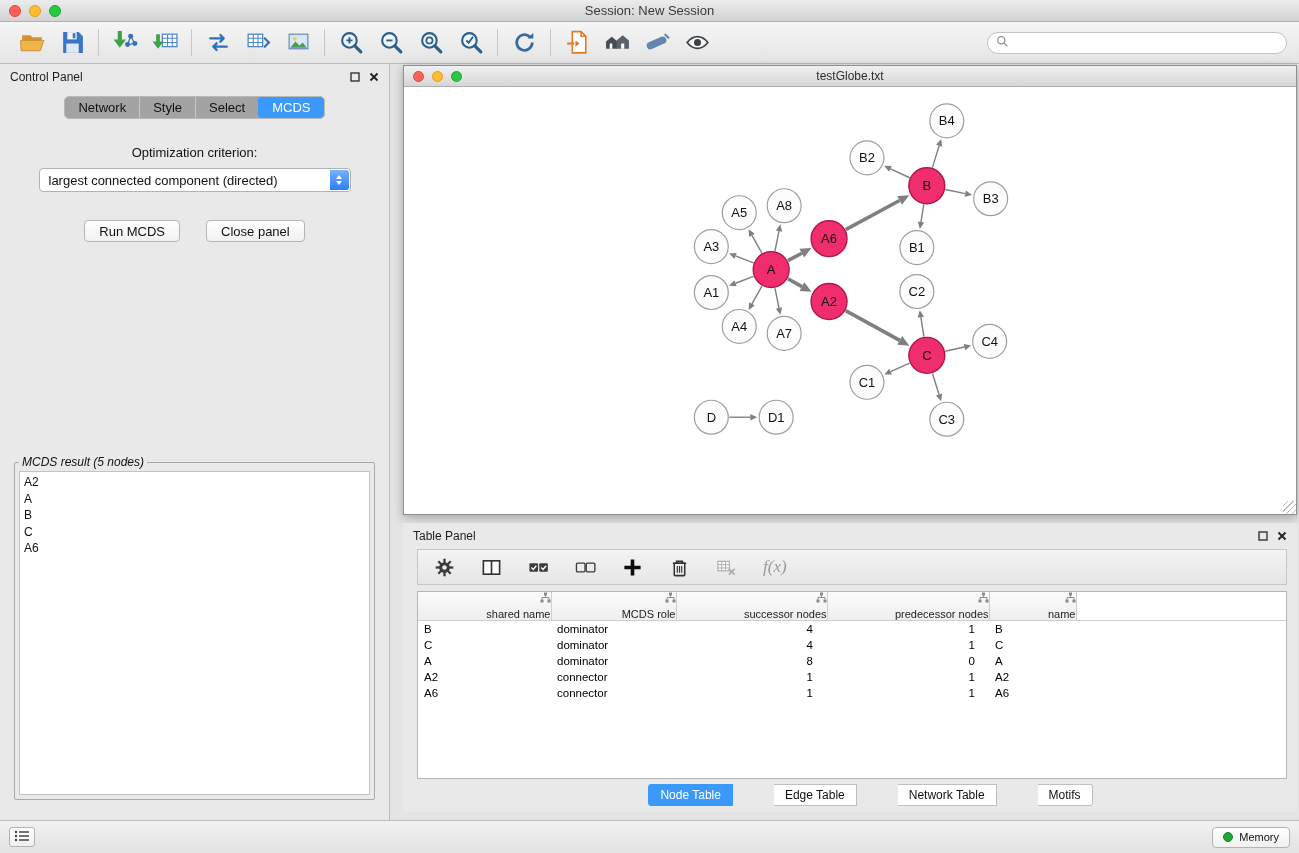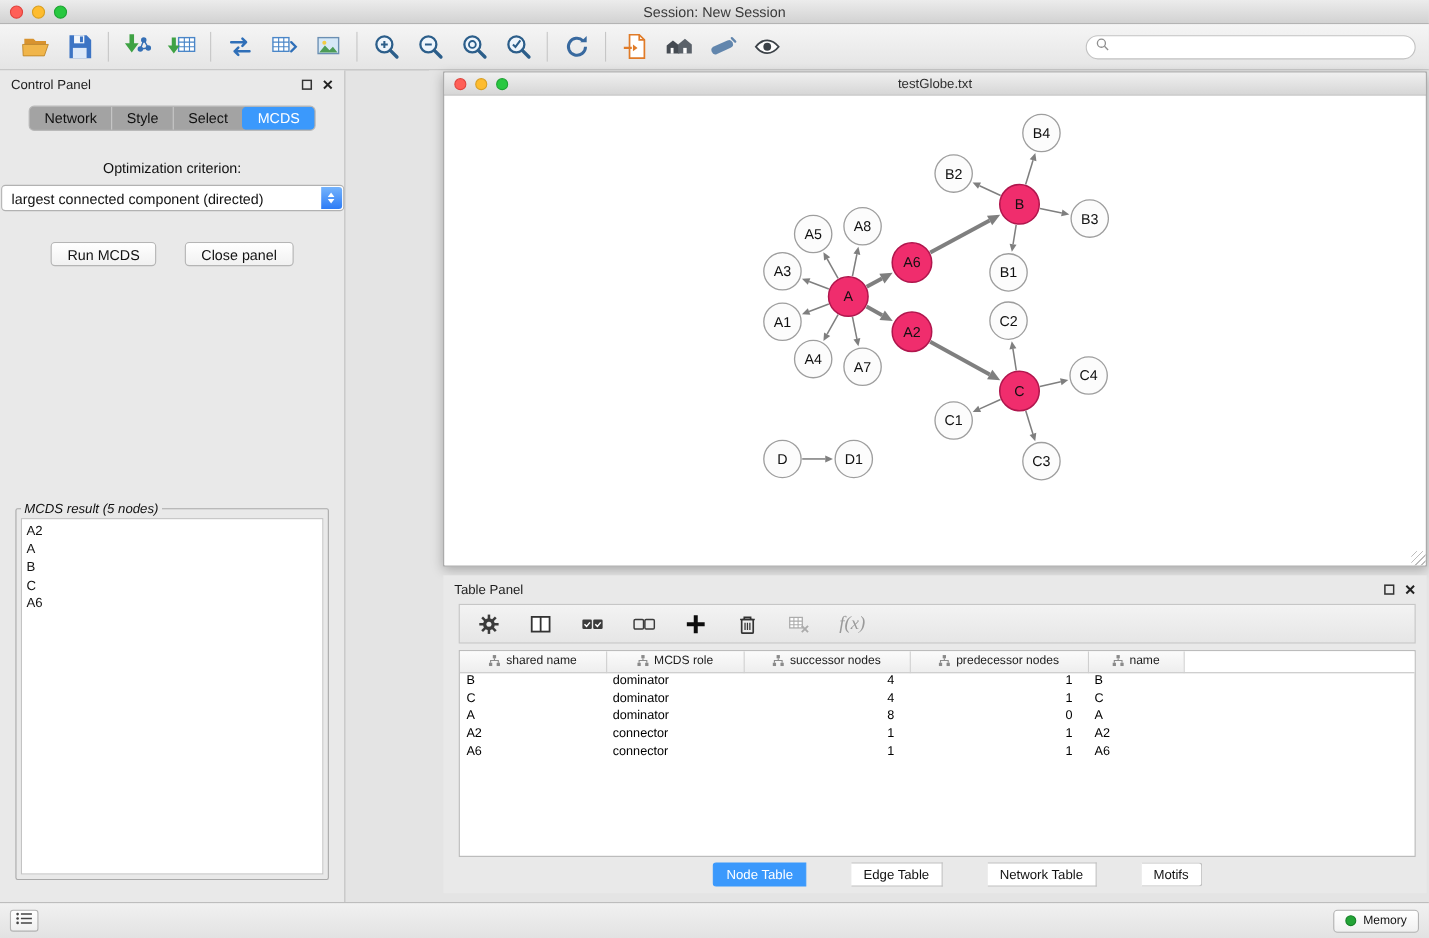--- a/index.html
+++ b/index.html
@@ -25,21 +25,21 @@
   .tb-btn svg { width:27px; height:27px; }
   .tb-sep { width:1px; height:27px; background:#c6c6c6; margin:0 6px; }
   .search { margin-left:auto; width:300px; height:22px; border:1px solid #c2c2c2; border-radius:12px;
     background:#fff; display:flex; align-items:center; padding:0 8px; gap:5px; }
   .search input { border:none; outline:none; flex:1; font-size:12px; background:transparent; font-family:"Liberation Sans",sans-serif; }
 
   
   .main { position:absolute; top:64px; left:0; right:0; bottom:33px; }
 
   
-  .control-panel { position:absolute; top:0; left:0; bottom:0; width:314px; background:#e9e9e9; border-right:1px solid #bdbdbd; }
+  .control-panel { position:absolute; top:0; left:0; bottom:0; width:390px; background:#e9e9e9; border-right:1px solid #bdbdbd; }
   .panel-header { height:26px; display:flex; align-items:center; padding:0 10px; font-size:12px; color:#1d1d1d; }
   .win-icons { margin-left:auto; display:flex; gap:9px; align-items:center; }
   .win-icon { display:inline-flex; }
   .cp-tabs { display:flex; justify-content:center; margin-top:6px; }
   .seg-group { display:flex; border:1px solid #b9b9b9; border-radius:5px; background:#a3a3a3; overflow:hidden; }
   .cp-tab { font-size:13px; padding:3px 13px; color:#111; border-left:1px solid #c9c9c9; }
   .cp-tab:first-child { border-left:none; }
   .cp-tab.active { background:#3b99fc; color:#fff; border-left-color:#3b99fc; border-radius:4px; }
   .opt-label { text-align:center; font-size:13px; color:#111; margin-top:26px; }
   .dropdown { margin:8px auto 0; width:312px; height:24px; background:#fff; border:1px solid #b2b2b2;
@@ -78,21 +78,21 @@
   .tp-toolbar { margin:0 10px 0 14px; height:36px; background:linear-gradient(#f3f3f3,#e6e6e6);
     border:1px solid #c6c6c6; display:flex; align-items:center; gap:26px; padding:12px 16px; }
   .tt-btn { background:transparent; border:none; display:flex; align-items:center; justify-content:center; }
   .tt-btn svg { width:21px; height:21px; }
   .fx-label { font-family:"Liberation Serif",serif; font-style:italic; font-size:17px; color:#9a9a9a; }
   .table-wrap { margin:6px 10px 0 14px; height:188px; background:#fff; border:1px solid #b5b5b5; overflow:hidden; }
   table { border-collapse:collapse; width:100%; table-layout:fixed; }
   thead th { background:linear-gradient(#fbfbfb,#eeeeee); border-right:1px solid #cfcfcf; border-bottom:1px solid #cfcfcf;
     height:19px; font-weight:400; font-size:11px; color:#1c1c1c; }
   thead th.filler { background:#fff; border-right:none; }
-  .th-inner { display:flex; align-items:flex-start; justify-content:center; gap:5px; }
+  .th-inner { display:flex; align-items:flex-end; justify-content:center; gap:5px;flex-direction:column; }
   tbody td { font-size:11.5px; color:#000; height:16px; padding:0 6px; white-space:nowrap; overflow:hidden; }
   tbody td.num { text-align:right; padding-right:14px; }
   .bottom-tabs { display:flex; justify-content:center; margin-top:5px; }
   .bt-tab { font-size:12px; color:#111; padding:3px 11px; background:#fff; border:1px solid #bfbfbf; border-left:none;margin-left:41px; }
   .bt-tab:first-child { border-left:1px solid #bfbfbf; border-radius:3px 0 0 3px; }
   .bt-tab:last-child { border-radius:0 3px 3px 0; }
   .bt-tab.active { background:#3b99fc; border-color:#3b99fc; color:#fff; }
 
   
   .statusbar { position:absolute; left:0; right:0; bottom:0; height:33px;

